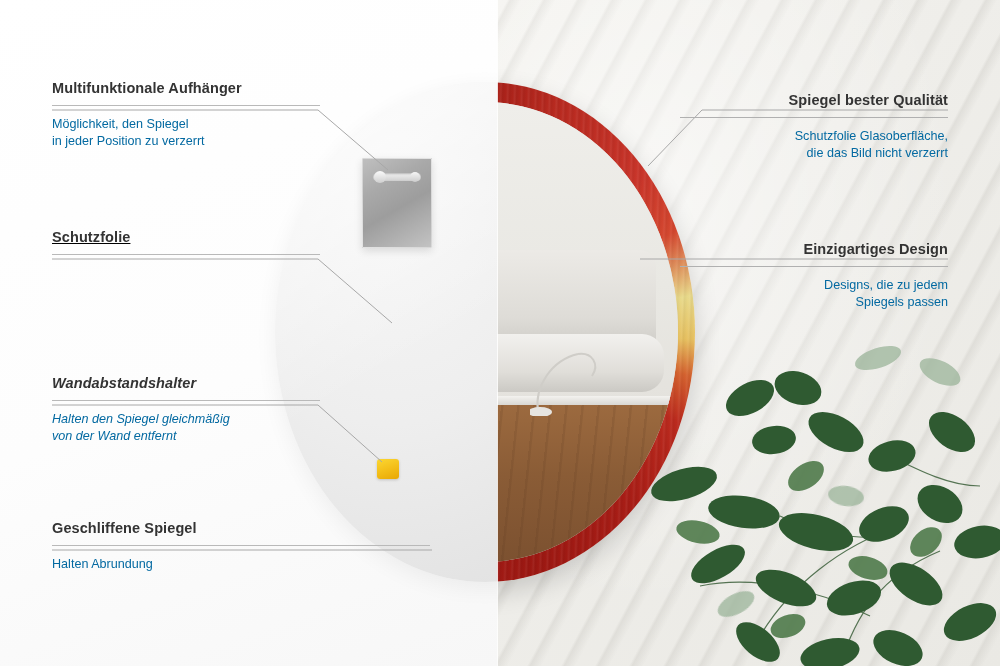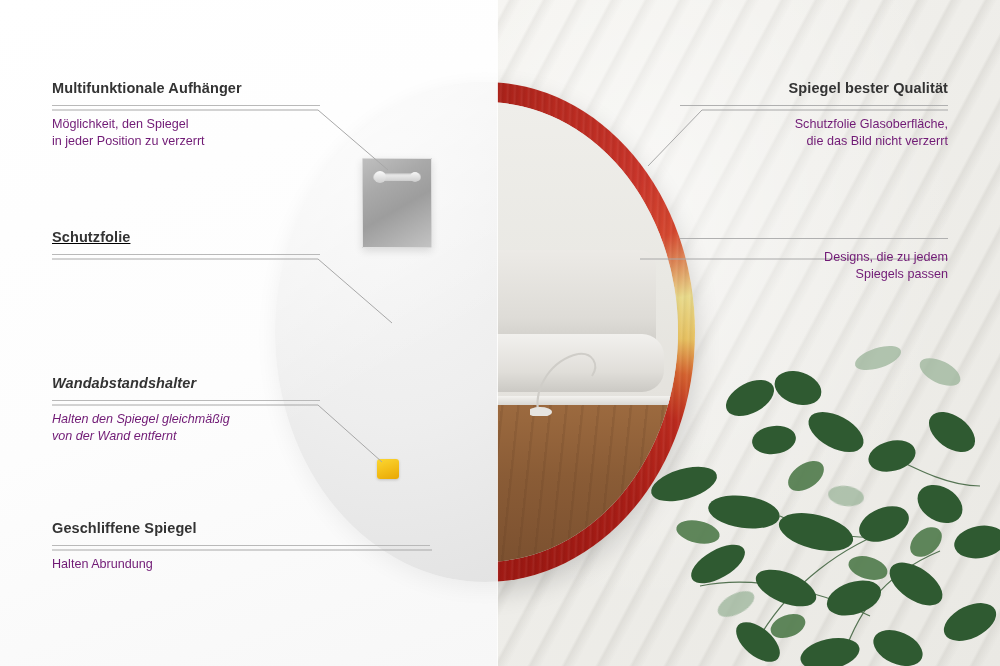--- a/index.html
+++ b/index.html
@@ -253,24 +253,24 @@
   }
   .callout .rule {
     height: 1px;
     background: #b9b9b9;
     margin-top: 9px;
   }
   .callout .desc {
     margin-top: 10px;
     font-size: 12.6px;
     line-height: 17px;
-    color: #701a75;
+    color: #0369a1;
   }
   .callout.left { text-align: left; }
-  .callout.right { text-align: right; }
+  .callout.right { text-align: right; margin-top: 12px; }
 
   #c1 { left: 52px; top: 80px;  width: 268px; }
   #c2 { left: 52px; top: 229px; width: 268px; text-decoration: underline; }
   #c3 { left: 52px; top: 375px; width: 268px; font-style: italic; }
   #c4 { left: 52px; top: 520px; width: 378px; }
   #c5 { left: 680px; top: 80px;  width: 268px; }
   #c6 { left: 680px; top: 229px; width: 268px; }
   #c5 .rule, #c6 .rule { background: #b0b0b0; }
 
   
@@ -378,20 +378,21 @@
   <div class="callout right" id="c5">
     <div class="title">Spiegel bester Qualität</div>
     <div class="rule"></div>
     <div class="desc">
       <span>Schutzfolie Glasoberfläche,</span><br>
       <span>die das Bild nicht verzerrt</span>
     </div>
   </div>
 
   <div class="callout right" id="c6">
+    <div class="title">Einzigartiges Design</div>
     <div class="rule"></div>
     <div class="desc">
       <span>Designs, die zu jedem</span><br>
       <span>Spiegels passen</span>
     </div>
   </div>
 
   <div class="plant">
     <svg viewBox="0 0 360 330">
       <g stroke="#3b5f3a" stroke-width="1.2" fill="none" opacity="0.85">

